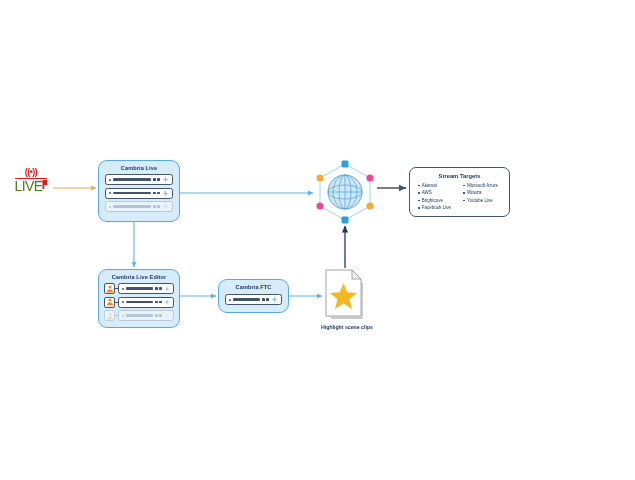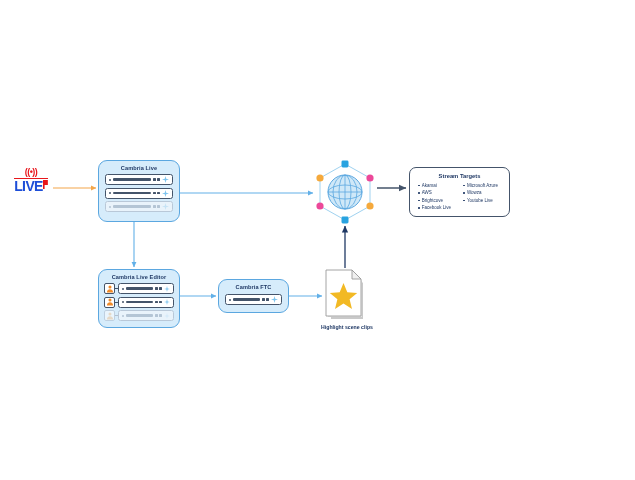--- a/index.html
+++ b/index.html
@@ -43,22 +43,22 @@
   #live-word-wrap {
     display: flex;
     align-items: flex-start;
     border-top: 1.6px solid #e8161b;
     padding-top: 0px;
     margin-top: 1px;
   }
   #live-word {
     font-size: 14px;
     line-height: 14px;
-    font-weight: bold;
-    color: #1d4ed8;
+    font-weight: normal;
+    color: #4d7c0f;
     letter-spacing: -0.6px;
     font-family: "Liberation Sans", sans-serif;
   }
   #live-flag {
     display: inline-block;
     width: 5px; height: 9px;
     margin-left: 0px;
     margin-top: 1px;
     background: #e8161b;
     clip-path: polygon(0 0, 100% 0, 100% 55%, 35% 55%, 35% 100%, 0 100%);

